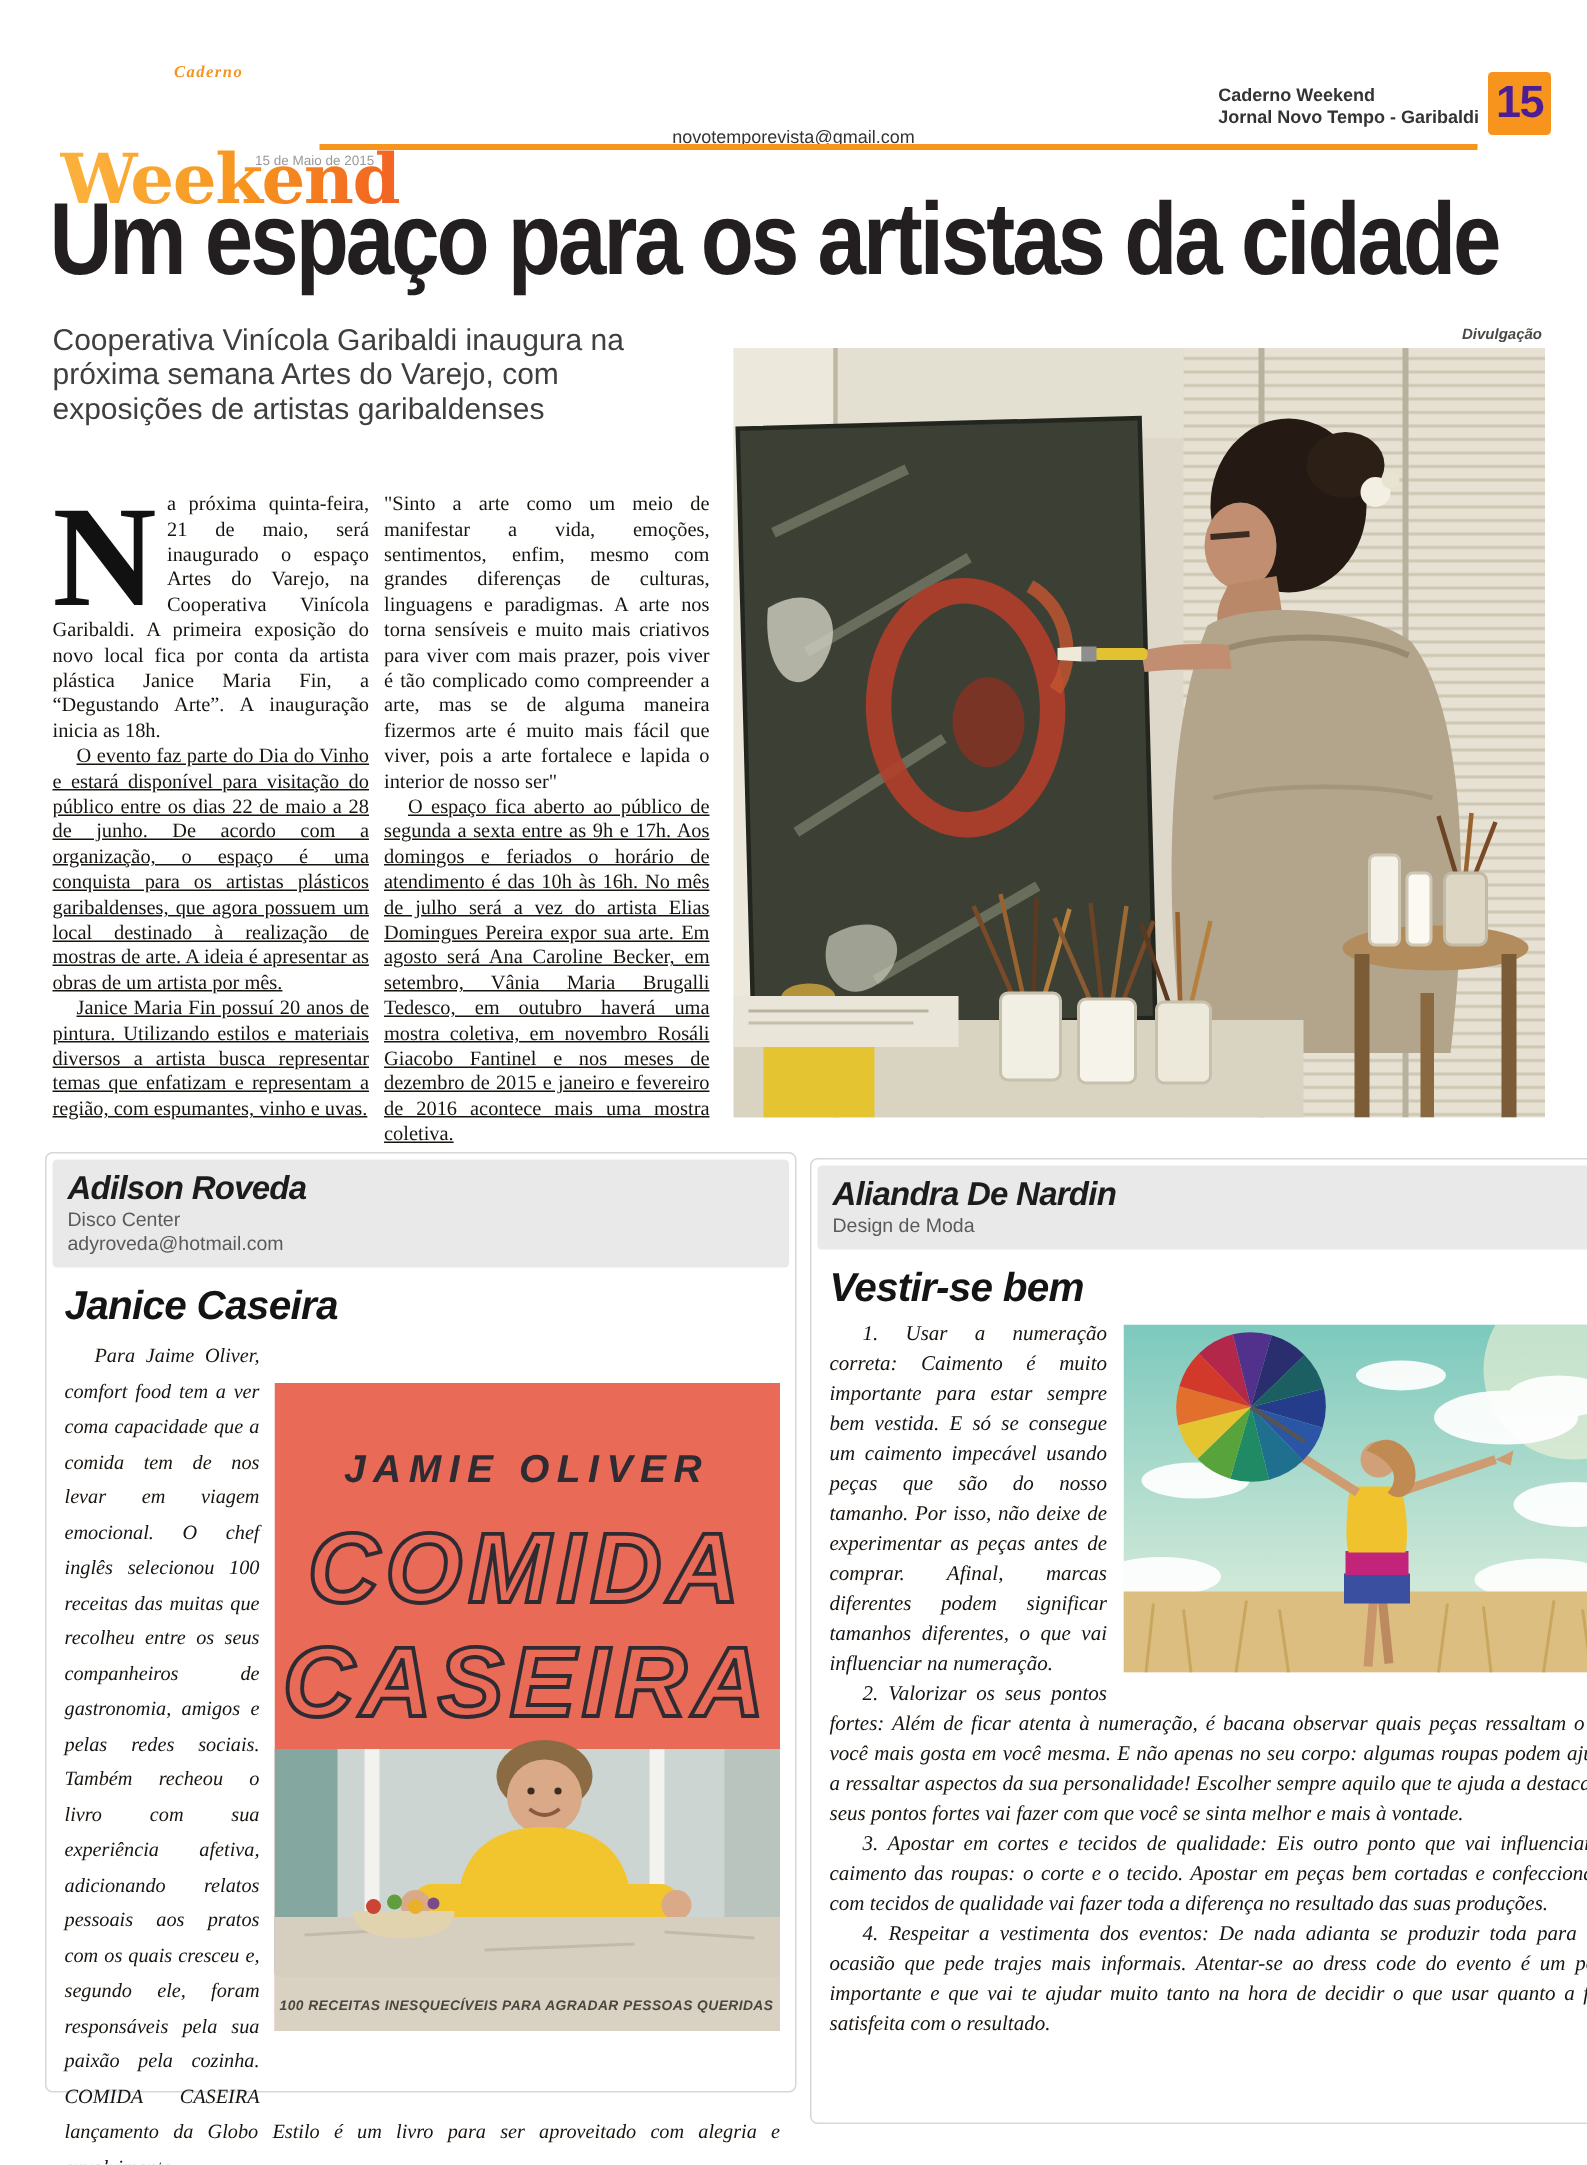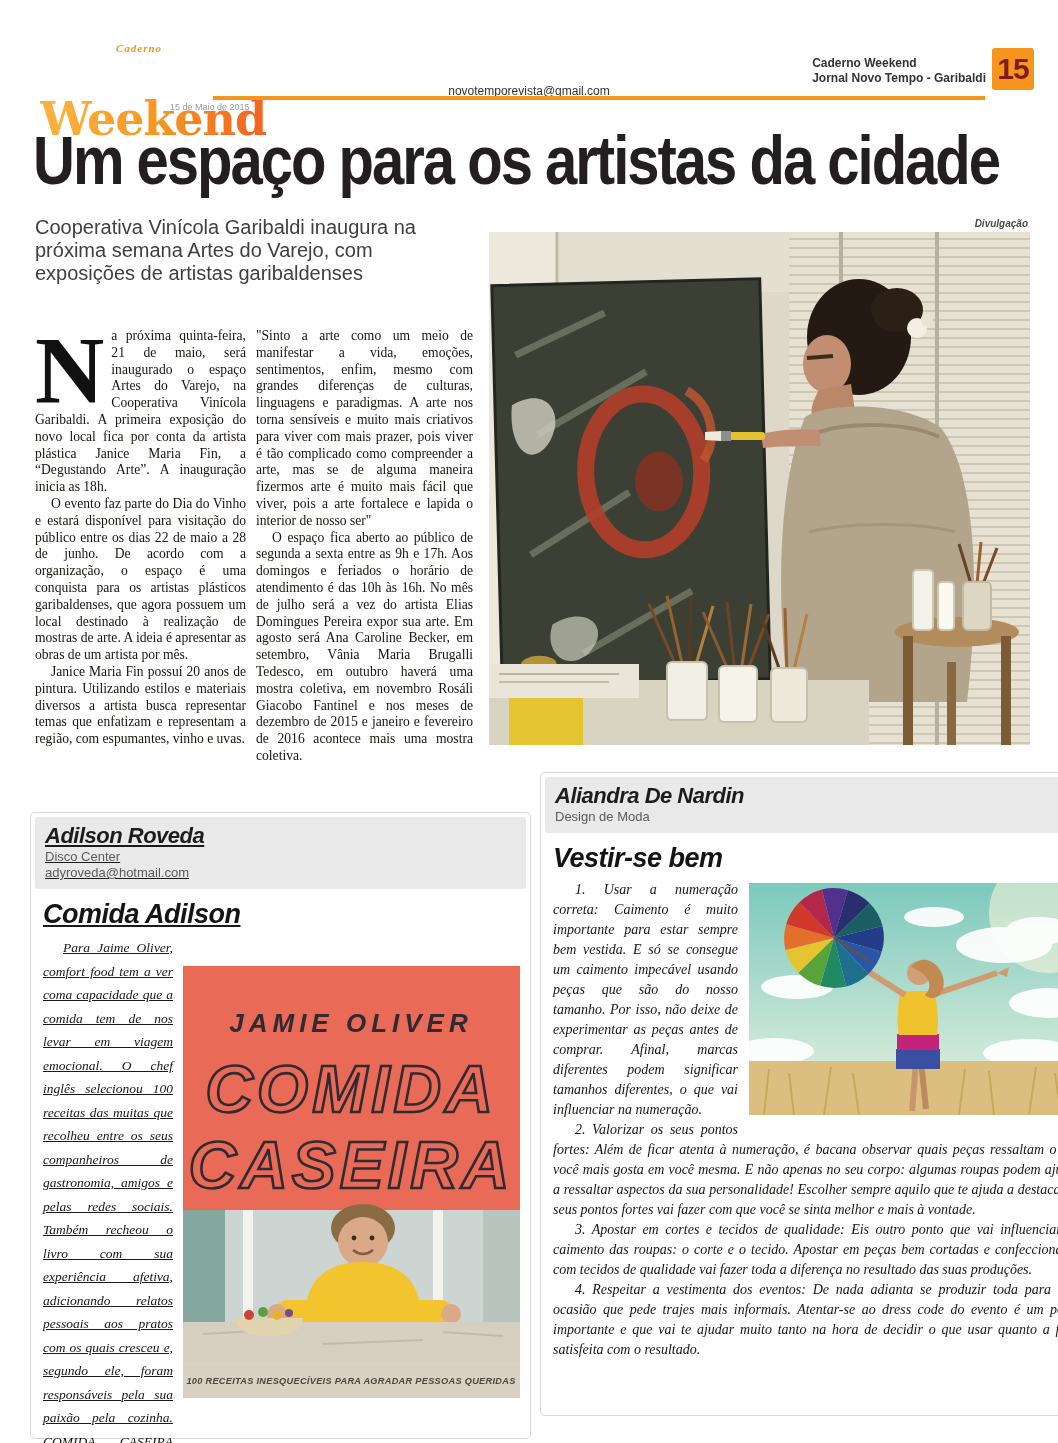--- a/index.html
+++ b/index.html
@@ -16,39 +16,39 @@
     font:bold 46px "DejaVu Serif", serif; letter-spacing:-1px;
     background:linear-gradient(100deg,#fbb03b 10%,#f7941e 55%,#f26522 95%);
     -webkit-background-clip:text; background-clip:text;
     -webkit-text-fill-color:transparent; color:#f7941e;margin-top:46px;
   }
   .logo-date { position:absolute; left:130px; top:62px; font:9px "Liberation Sans",sans-serif; color:#999; }
   .header-email { position:absolute; left:0; right:0; top:84px; text-align:center; font:12px "Liberation Sans",sans-serif; color:#333; }
   .header-rule { position:absolute; left:213px; top:96px; width:772px; height:4px; background:#f7941e; }
   .header-right { position:absolute; right:72px; top:56px; text-align:left; font:bold 12px "Liberation Sans",sans-serif; line-height:15px; color:#333; }
   .page-badge { position:absolute; right:24px; top:48px; width:42px; height:42px; background:#f7941e; border-radius:3px; display:flex; align-items:center; justify-content:center; }
-  .page-badge span { font:bold 30px "Liberation Sans",sans-serif; color:#7f1d1d; letter-spacing:-1px; }
+  .page-badge span { font:bold 30px "Liberation Sans",sans-serif; color:#4c1d95; letter-spacing:-1px; }
   
   .headline {
     position:absolute; left:33px; top:120px; width:1000px;
     font:bold 58px "Liberation Sans",sans-serif; letter-spacing:-2px; color:#231f20;
     transform:scaleY(1.18); transform-origin:top left; white-space:nowrap;
   }
   .lede { position:absolute; left:35px; top:216px; width:440px; font:20px "Liberation Sans",sans-serif; line-height:23px; color:#3f3f3f; }
   .col { position:absolute; top:328px; font-family:"Liberation Serif",serif; font-size:13.6px; line-height:16.8px; text-align:justify; color:#18140f; }
   .col1 { left:35px; width:211px; }
   .col2 { left:256px; width:217px; }
   .col p { margin:0; }
-  .col p.ind { text-indent:16px; }
+  .col p.ind { text-indent:16px;text-decoration:underline; }
   .dropcap { float:left; font:bold 96px/78px "Liberation Serif",serif; color:#111; margin:4px 7px 0 0; }
   .photo-credit { position:absolute; right:30px; top:218px; font:italic bold 10px "Liberation Sans",sans-serif; color:#4a4a44; }
   .main-photo { position:absolute; left:489px; top:232px; width:541px; height:513px; }
   
   .colbox { position:absolute; background:#fff; border:1.5px solid #d7d7d7; border-radius:5px; }
-  #box-left { left:30px; top:812px; width:501px; height:627px;text-decoration:underline; }
+  #box-left { left:30px; top:768px; width:501px; height:627px; }
   #box-right { left:540px; top:772px; width:553px; height:644px; }
   .byline-band { margin:4px; background:#e9e9e9; border-radius:3px; padding:6px 0 8px 10px; }
   .byline-author { font:italic bold 22px "Liberation Sans",sans-serif; color:#1c1c1c; letter-spacing:-0.5px; }
   .byline-role, .byline-email { font:13px "Liberation Sans",sans-serif; color:#5a5a5a; line-height:16px; }
   .art-title { font:italic bold 27px "Liberation Sans",sans-serif; color:#141414; margin:10px 0 6px 12px; letter-spacing:-0.5px; }
   .box-content { padding:0 10px 0 12px; }
   .box-content.serif-it { font-family:"Liberation Serif",serif; font-style:italic; text-align:justify; color:#181410; }
   #box-left .box-content { font-size:13.5px; line-height:23.5px; }
   #box-left .box-content p { margin:0; text-indent:20px; }
   #box-right .box-content { font-size:14px; line-height:20px; }
@@ -175,21 +175,21 @@
       <rect x="474" y="350" width="28" height="48" rx="5" fill="#ddd6c2" stroke="#c0baa6" stroke-width="2"></rect>
     </g>
   </svg>
 
   <div class="colbox" id="box-left">
     <div class="byline-band">
       <div class="byline-author">Adilson Roveda</div>
       <div class="byline-role">Disco Center</div>
       <div class="byline-email">adyroveda@hotmail.com</div>
     </div>
-    <div class="art-title">Comida Adilson</div>
+    <div class="art-title">Janice Caseira</div>
     <div class="box-content serif-it">
 
       <svg class="book-cover" viewBox="0 0 337 432" preserveAspectRatio="none">
         <rect x="0" y="0" width="337" height="432" fill="#e96a57"></rect>
         <text x="168" y="66" text-anchor="middle" font-size="26" font-weight="bold" letter-spacing="5" fill="#2f2b33">JAMIE OLIVER</text>
         <text x="168" y="146" text-anchor="middle" font-size="66" font-weight="bold" letter-spacing="4" fill="none" stroke="#2f2b33" stroke-width="2.6">COMIDA</text>
         <text x="168" y="222" text-anchor="middle" font-size="66" font-weight="bold" letter-spacing="4" fill="none" stroke="#2f2b33" stroke-width="2.6">CASEIRA</text>
 
         <g>
           <rect x="0" y="244" width="337" height="150" fill="#ccd5d1"></rect>

